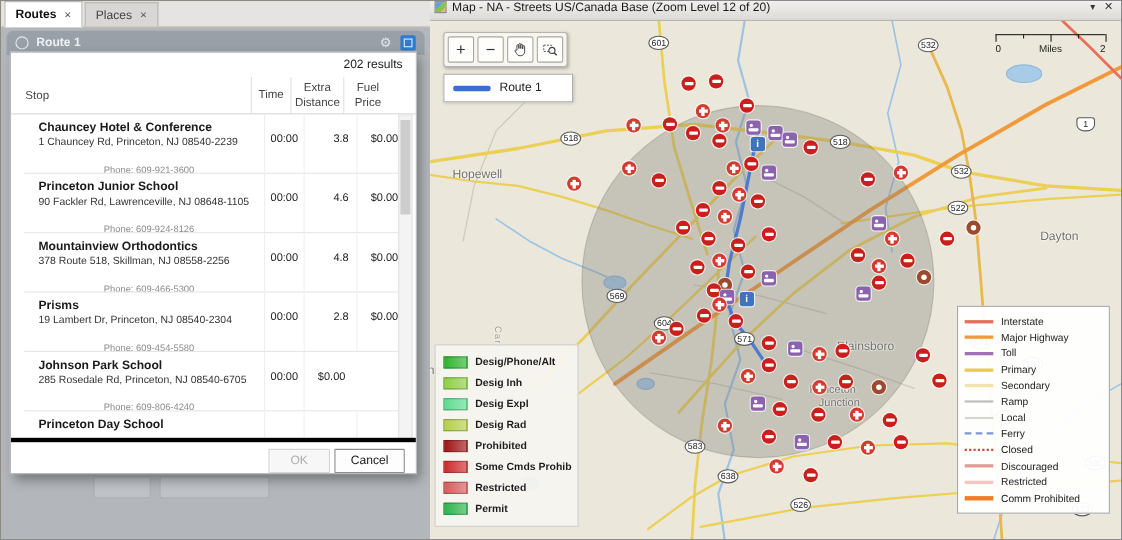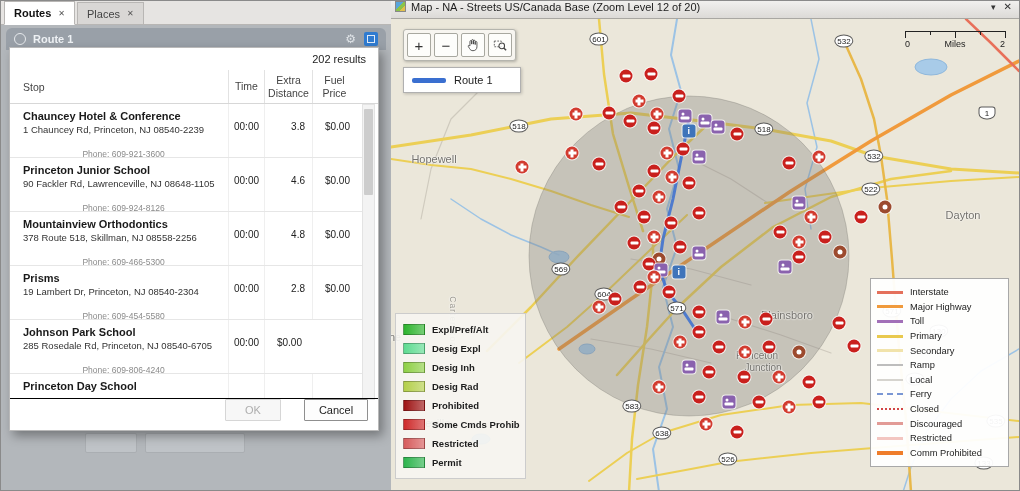--- a/index.html
+++ b/index.html
@@ -30,34 +30,34 @@
   
   .dialog{position:absolute;left:8px;top:22px;width:370px;height:384px;background:#fff;
           border:1px solid #b9b9b9;box-shadow:4px 5px 10px rgba(0,0,0,.35);}
   .results{position:absolute;top:5px;right:12px;font-size:11px;color:#222;}
   .thead{position:absolute;left:0;top:22px;width:100%;height:34px;display:flex;
          border-bottom:1px solid #d7d7d7;color:#444;font-size:10.5px;}
   .thead>div{display:flex;align-items:center;padding:2px 4px;}
   .thead>div+div{border-left:1px solid #e2e2e2;justify-content:center;text-align:center;line-height:1.15;}
   .col-stop{width:218px;padding-left:13px !important;}
   .col-time{width:36px;}.col-dist{width:48px;}.col-fuel{width:44px;}
-  .tbody{position:absolute;left:0;top:56px;width:352px;height:296px;overflow:hidden;}
+  .tbody{position:absolute;left:12px;top:56px;width:352px;height:296px;overflow:hidden;}
   .row{height:54px;display:flex;border-bottom:1px solid #e6e6e6;}
   .row>div+div{border-left:1px solid #efefef;}
   .row .c-stop{width:218px;padding:6px 4px 0 13px;overflow:hidden;}
   .row .nm{font-size:11px;font-weight:bold;color:#1a1a1a;white-space:nowrap;}
   .row .ad{font-size:9.5px;color:#333;margin-top:2px;white-space:nowrap;}
   .row .ph{font-size:8.5px;color:#8a8a8a;margin-top:14px;text-align:center;}
   .row .c-time{width:36px;text-align:center;font-size:10px;color:#222;padding-top:17px;}
   .row .c-dist{width:48px;text-align:right;font-size:10px;color:#222;padding:17px 7px 0 0;}
   .row .c-fuel{width:44px;text-align:right;font-size:10px;color:#222;padding:17px 6px 0 0;}
   .vscroll{position:absolute;right:3px;top:56px;width:13px;height:296px;background:#f3f3f3;border:1px solid #e3e3e3;}
   .vthumb{position:absolute;left:1px;top:4px;width:9px;height:86px;background:#cdcdcd;border-radius:1px;}
-  .btnrow{position:absolute;left:0;bottom:0;width:100%;height:32px;border-top:1px solid #000000;
-          display:flex;justify-content:flex-end;align-items:flex-start;gap:23px;padding-right:10px;}
+  .btnrow{position:absolute;left:0;bottom:0;width:100%;height:32px;border-top:4px solid #000000;
+          display:flex;justify-content:flex-end;align-items:flex-end;gap:4px;padding-right:10px;}
   .btn{height:22px;font-size:11px;font-family:inherit;border-radius:1px;}
   .btn.ok{width:56px;background:#f7f7f7;border:1px solid #d6d6d6;color:#aeaeae;}
   .btn.cancel{width:64px;background:#fdfdfd;border:1px solid #8f8f8f;color:#222;}
 
   
   .map{position:absolute;left:390px;top:0;right:0;bottom:0;}
   .map-title{height:18px;background:linear-gradient(#f1f0ee,#dcdad7);border-bottom:1px solid #a9a7a2;
              display:flex;align-items:flex-start;gap:5px;padding:0 4px;font-size:11px;color:#1c1c1c;}
   .mt-icon{width:11px;height:11px;background:linear-gradient(135deg,#58a6dd 0 40%,#8bc34a 40% 72%,#e2c04c 72%);border:1px solid #888;}
   .mt-ctrl{margin-left:auto;display:flex;align-items:center;gap:8px;padding-right:3px;color:#333;}
@@ -411,29 +411,29 @@
         <div class="sb-labels">
           <span>0</span>
           <span>Miles</span>
           <span>2</span>
         </div>
       </div>
 
       <div class="legend-left" id="legendL">
           <div class="ll-item">
             <span class="ll-chip" style="background: linear-gradient(to right, rgb(45, 180, 45), rgba(255, 255, 255, 0.35)), rgb(45, 180, 45);"></span>
-            <span class="ll-label">Expl/Pref/Alt</span>
+            <span class="ll-label">Desig/Phone/Alt</span>
+          </div>
+          <div class="ll-item">
+            <span class="ll-chip" style="background: linear-gradient(to right, rgb(142, 207, 69), rgba(255, 255, 255, 0.35)), rgb(142, 207, 69);"></span>
+            <span class="ll-label">Desig Inh</span>
           </div>
           <div class="ll-item">
             <span class="ll-chip" style="background: linear-gradient(to right, rgb(95, 219, 145), rgba(255, 255, 255, 0.35)), rgb(95, 219, 145);"></span>
             <span class="ll-label">Desig Expl</span>
-          </div>
-          <div class="ll-item">
-            <span class="ll-chip" style="background: linear-gradient(to right, rgb(142, 207, 69), rgba(255, 255, 255, 0.35)), rgb(142, 207, 69);"></span>
-            <span class="ll-label">Desig Inh</span>
           </div>
           <div class="ll-item">
             <span class="ll-chip" style="background: linear-gradient(to right, rgb(180, 207, 74), rgba(255, 255, 255, 0.35)), rgb(180, 207, 74);"></span>
             <span class="ll-label">Desig Rad</span>
           </div>
           <div class="ll-item">
             <span class="ll-chip" style="background: linear-gradient(to right, rgb(158, 20, 20), rgba(255, 255, 255, 0.35)), rgb(158, 20, 20);"></span>
             <span class="ll-label">Prohibited</span>
           </div>
           <div class="ll-item">

